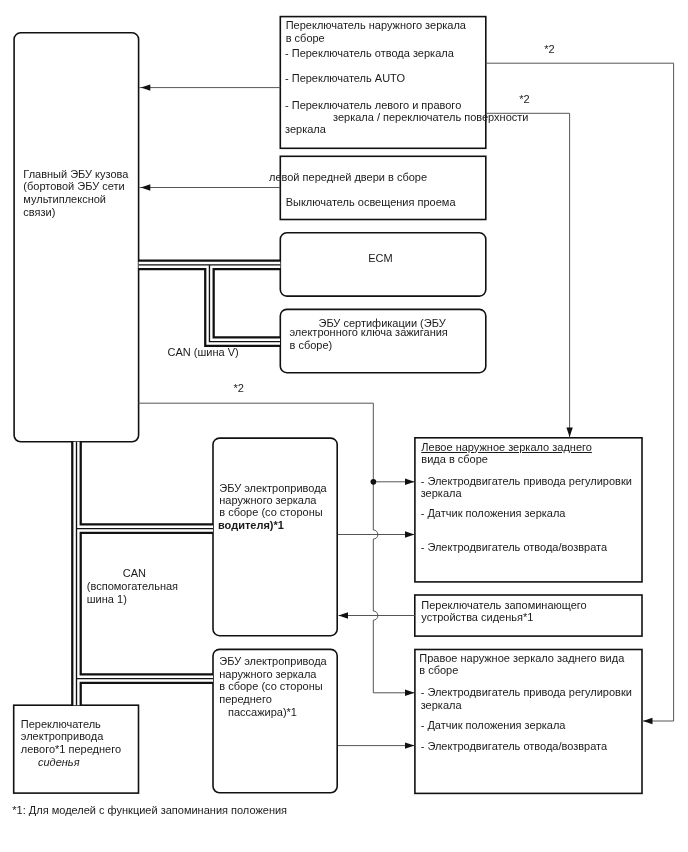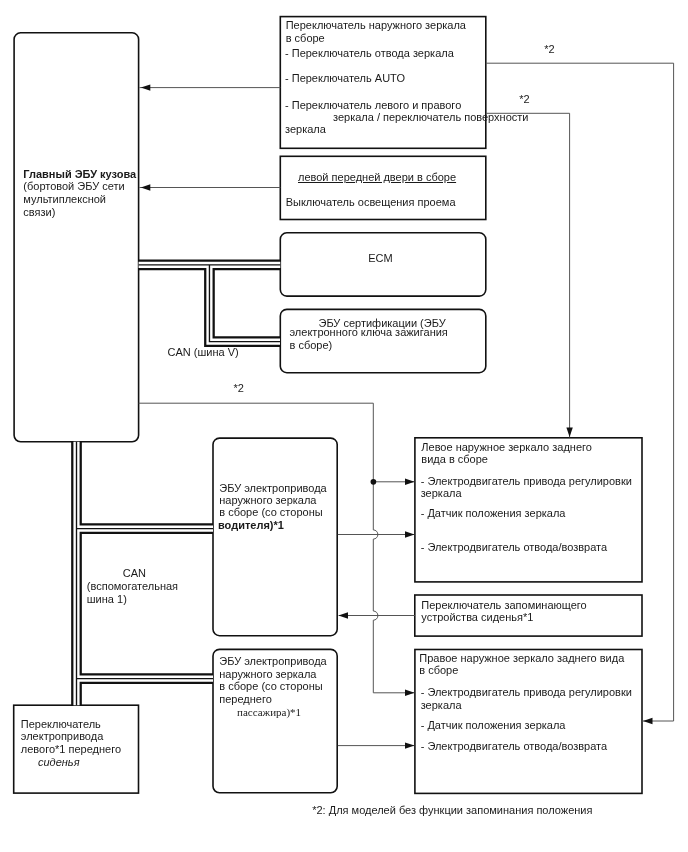--- a/index.html
+++ b/index.html
@@ -19,51 +19,51 @@
     <rect x="280.3" y="232.8" width="205.5" height="63.3" rx="6.5" ry="6.5" fill="none" stroke="#111111" stroke-width="1.6"></rect>
     <rect x="280.3" y="309.4" width="205.5" height="63.3" rx="6.5" ry="6.5" fill="none" stroke="#111111" stroke-width="1.6"></rect>
     <rect x="213.0" y="438.1" width="124.2" height="197.6" rx="6.5" ry="6.5" fill="none" stroke="#111111" stroke-width="1.6"></rect>
     <rect x="213.0" y="649.4" width="124.2" height="143.4" rx="6.5" ry="6.5" fill="none" stroke="#111111" stroke-width="1.6"></rect>
     <rect x="13.7" y="705.2" width="124.8" height="87.9" fill="none" stroke="#111111" stroke-width="1.6"></rect>
     <rect x="414.9" y="437.8" width="227.1" height="144.1" fill="none" stroke="#111111" stroke-width="1.6"></rect>
     <rect x="414.8" y="595.0" width="227.2" height="41.1" fill="none" stroke="#111111" stroke-width="1.6"></rect>
     <rect x="414.9" y="649.5" width="227.1" height="143.9" fill="none" stroke="#111111" stroke-width="1.6"></rect>
   </svg>
 
-  <div class="t" style="left:23.3px;top:168.7px;font-weight:bold;">Главный ЭБУ кузова</div>
+  <div class="t" style="left:23.3px;top:168.7px;">Главный ЭБУ кузова</div>
   <div class="t" style="left:23.3px;top:181.4px;">(бортовой ЭБУ сети</div>
   <div class="t" style="left:23.3px;top:193.9px;">мультиплексной</div>
   <div class="t" style="left:23.3px;top:206.6px;">связи)</div>
   <div class="t" style="left:285.7px;top:20.4px;">Переключатель наружного зеркала</div>
   <div class="t" style="left:285.7px;top:33.1px;">в сборе</div>
   <div class="t" style="left:285.0px;top:47.5px;">- Переключатель отвода зеркала</div>
   <div class="t" style="left:285.0px;top:72.5px;">- Переключатель AUTO</div>
   <div class="t" style="left:285.0px;top:99.8px;">- Переключатель левого и правого</div>
   <div class="t" style="left:285.0px;top:112.0px;margin-left:48px;">зеркала / переключатель поверхности</div>
   <div class="t" style="left:285.0px;top:124.1px;">зеркала</div>
   <div class="t" style="left:285.7px;top:159.6px;margin-top:37px;">Выключатель освещения проема</div>
-  <div class="t" style="left:298px;top:171.7px;text-decoration:underline;">левой передней двери в сборе</div>
+  <div class="t" style="left:269px;top:171.7px;">левой передней двери в сборе</div>
   <div class="t" style="left:368.2px;top:253.2px;">ECM</div>
   <div class="t" style="left:289.5px;top:318px;margin-left:29px;">ЭБУ сертификации (ЭБУ</div>
   <div class="t" style="left:289.5px;top:326.9px;">электронного ключа зажигания</div>
   <div class="t" style="left:289.5px;top:339.6px;">в сборе)</div>
   <div class="t" style="left:219.3px;top:482.6px;">ЭБУ электропривода</div>
   <div class="t" style="left:219.3px;top:494.5px;">наружного зеркала</div>
   <div class="t" style="left:219.3px;top:506.8px;">в сборе (со стороны</div>
   <div class="t" style="left:218px;top:519.5px;font-weight:bold;">водителя)*1</div>
   <div class="t" style="left:219.3px;top:656.4px;">ЭБУ электропривода</div>
   <div class="t" style="left:219.3px;top:669.0px;">наружного зеркала</div>
   <div class="t" style="left:219.3px;top:681.3px;">в сборе (со стороны</div>
   <div class="t" style="left:219.3px;top:694.0px;">переднего</div>
-  <div class="t" style="left:237px;top:706.8px;font-family:Liberation Serif, serif;">пассажира)*1</div>
+  <div class="t" style="left:228px;top:706.8px;">пассажира)*1</div>
   <div class="t" style="left:20.8px;top:718.6px;">Переключатель</div>
   <div class="t" style="left:20.8px;top:731.2px;">электропривода</div>
   <div class="t" style="left:20.8px;top:743.5px;">левого*1 переднего</div>
   <div class="t" style="left:38px;top:756.7px;font-style:italic;">сиденья</div>
-  <div class="t" style="left:421.3px;top:441.7px;">Левое наружное зеркало заднего</div>
+  <div class="t" style="left:421.3px;top:441.7px;text-decoration:underline;">Левое наружное зеркало заднего</div>
   <div class="t" style="left:421.3px;top:453.8px;">вида в сборе</div>
   <div class="t" style="left:420.7px;top:476.3px;">- Электродвигатель привода регулировки</div>
   <div class="t" style="left:420.7px;top:488.4px;">зеркала</div>
   <div class="t" style="left:420.7px;top:508.3px;">- Датчик положения зеркала</div>
   <div class="t" style="left:420.7px;top:542.2px;">- Электродвигатель отвода/возврата</div>
   <div class="t" style="left:421.3px;top:599.6px;">Переключатель запоминающего</div>
   <div class="t" style="left:421.3px;top:611.8px;">устройства сиденья*1</div>
   <div class="t" style="left:419.3px;top:652.6px;">Правое наружное зеркало заднего вида</div>
   <div class="t" style="left:419.3px;top:665.2px;">в сборе</div>
   <div class="t" style="left:420.7px;top:687.2px;">- Электродвигатель привода регулировки</div>
@@ -120,14 +120,14 @@
       <path d="M138.6,264.8 L280.3,264.8 M209.45,264.8 L209.45,341.6 L280,341.6" stroke="#ffffff" stroke-width="6.15"></path>
       <path d="M138.6,264.8 L280.3,264.8 M209.45,264.8 L209.45,341.6 L280,341.6" stroke="#111111" stroke-width="1.35"></path>
       <path d="M76.5,441.8 L76.5,705.2 M76.5,528.6 L213.0,528.6 M76.5,678.6 L213.0,678.6" stroke="#111111" stroke-width="10.7"></path>
       <path d="M76.5,441.8 L76.5,705.2 M76.5,528.6 L213.0,528.6 M76.5,678.6 L213.0,678.6" stroke="#ffffff" stroke-width="6.15"></path>
       <path d="M76.5,441.8 L76.5,705.2 M76.5,528.6 L213.0,528.6 M76.5,678.6 L213.0,678.6" stroke="#111111" stroke-width="1.35"></path>
     </g>
   </svg>
   <div class="t" style="left:544.3px;top:44.1px;">*2</div>
   <div class="t" style="left:519.3px;top:94.1px;">*2</div>
   <div class="t" style="left:233.5px;top:383.0px;">*2</div>
-  <div class="t" style="left:312.2px;top:804.9px;">*2: Для моделей без функции запоминания положения</div>
+  <div class="t" style="left:12.3px;top:804.9px;">*1: Для моделей с функцией запоминания положения</div>
 </div>
 
 </body></html>

